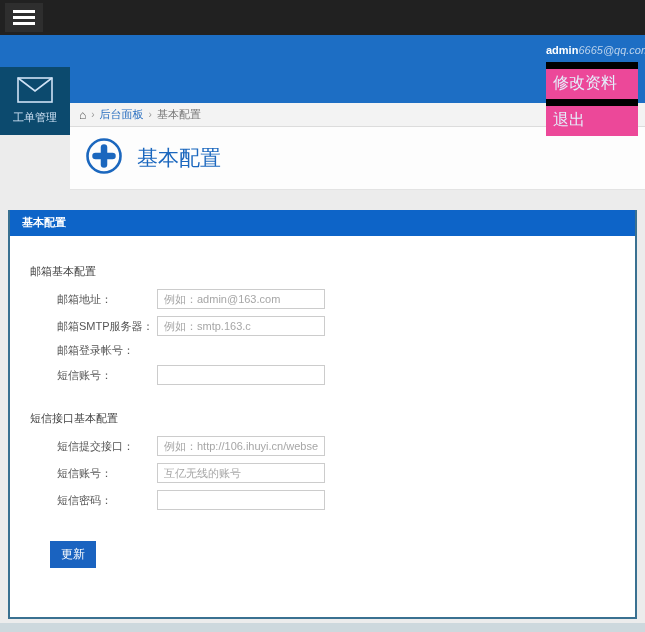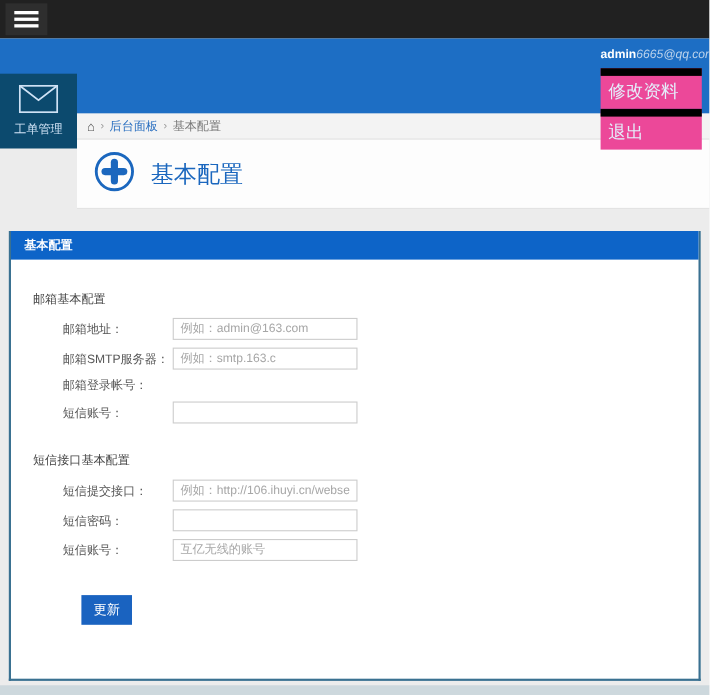--- a/index.html
+++ b/index.html
@@ -81,21 +81,21 @@
     font-size:11px; padding:0 6px; color:#555; outline:none;
     font-family:"Liberation Sans","DejaVu Sans",sans-serif;
   }
   .form-input::placeholder { color:#a6a6a6; opacity:1; }
   .redacted-blur {
     position:absolute; left:56px; top:5px; width:44px; height:10px;
     background:#d9d9d9; filter:blur(2px); opacity:.8; pointer-events:none;
   }
 
   .btn-update {
-    margin:24px 0 0 44px; background:#1a63c0; color:#ffffff; border:none;
+    margin:24px 0 0 20px; background:#1a63c0; color:#ffffff; border:none;
     font-size:12px; padding:5px 11px; cursor:pointer;
     font-family:"Liberation Sans","DejaVu Sans",sans-serif;
   }
 
   
   .footer-strip {
     position:absolute; left:0; bottom:0; width:100%; height:9px; background:#cdd8dd;
   }
 </style>
 </head>
@@ -178,28 +178,28 @@
 
 
       <div class="section-title section-gap">短信接口基本配置</div>
 
       <div class="form-row">
         <span class="form-label">短信提交接口：</span>
         <span class="input-wrap"><input class="form-input" type="text" placeholder="例如：http://106.ihuyi.cn/webservice/sms.php" style=""></span>
       </div>
 
       <div class="form-row">
+        <span class="form-label">短信账号：</span>
+        <span class="input-wrap"><input class="form-input" type="text" placeholder="互亿无线的账号" style=""></span>
+      </div>
+
+      <div class="form-row">
         <span class="form-label">短信密码：</span>
         <span class="input-wrap"><input class="form-input" type="text" style=""></span>
       </div>
 
-      <div class="form-row">
-        <span class="form-label">短信账号：</span>
-        <span class="input-wrap"><input class="form-input" type="text" placeholder="互亿无线的账号" style=""></span>
-      </div>
-
       <button class="btn-update">更新</button>
 
     </div>
   </div>
 </div>
 
 <div class="footer-strip"></div>
 
 </body></html>

